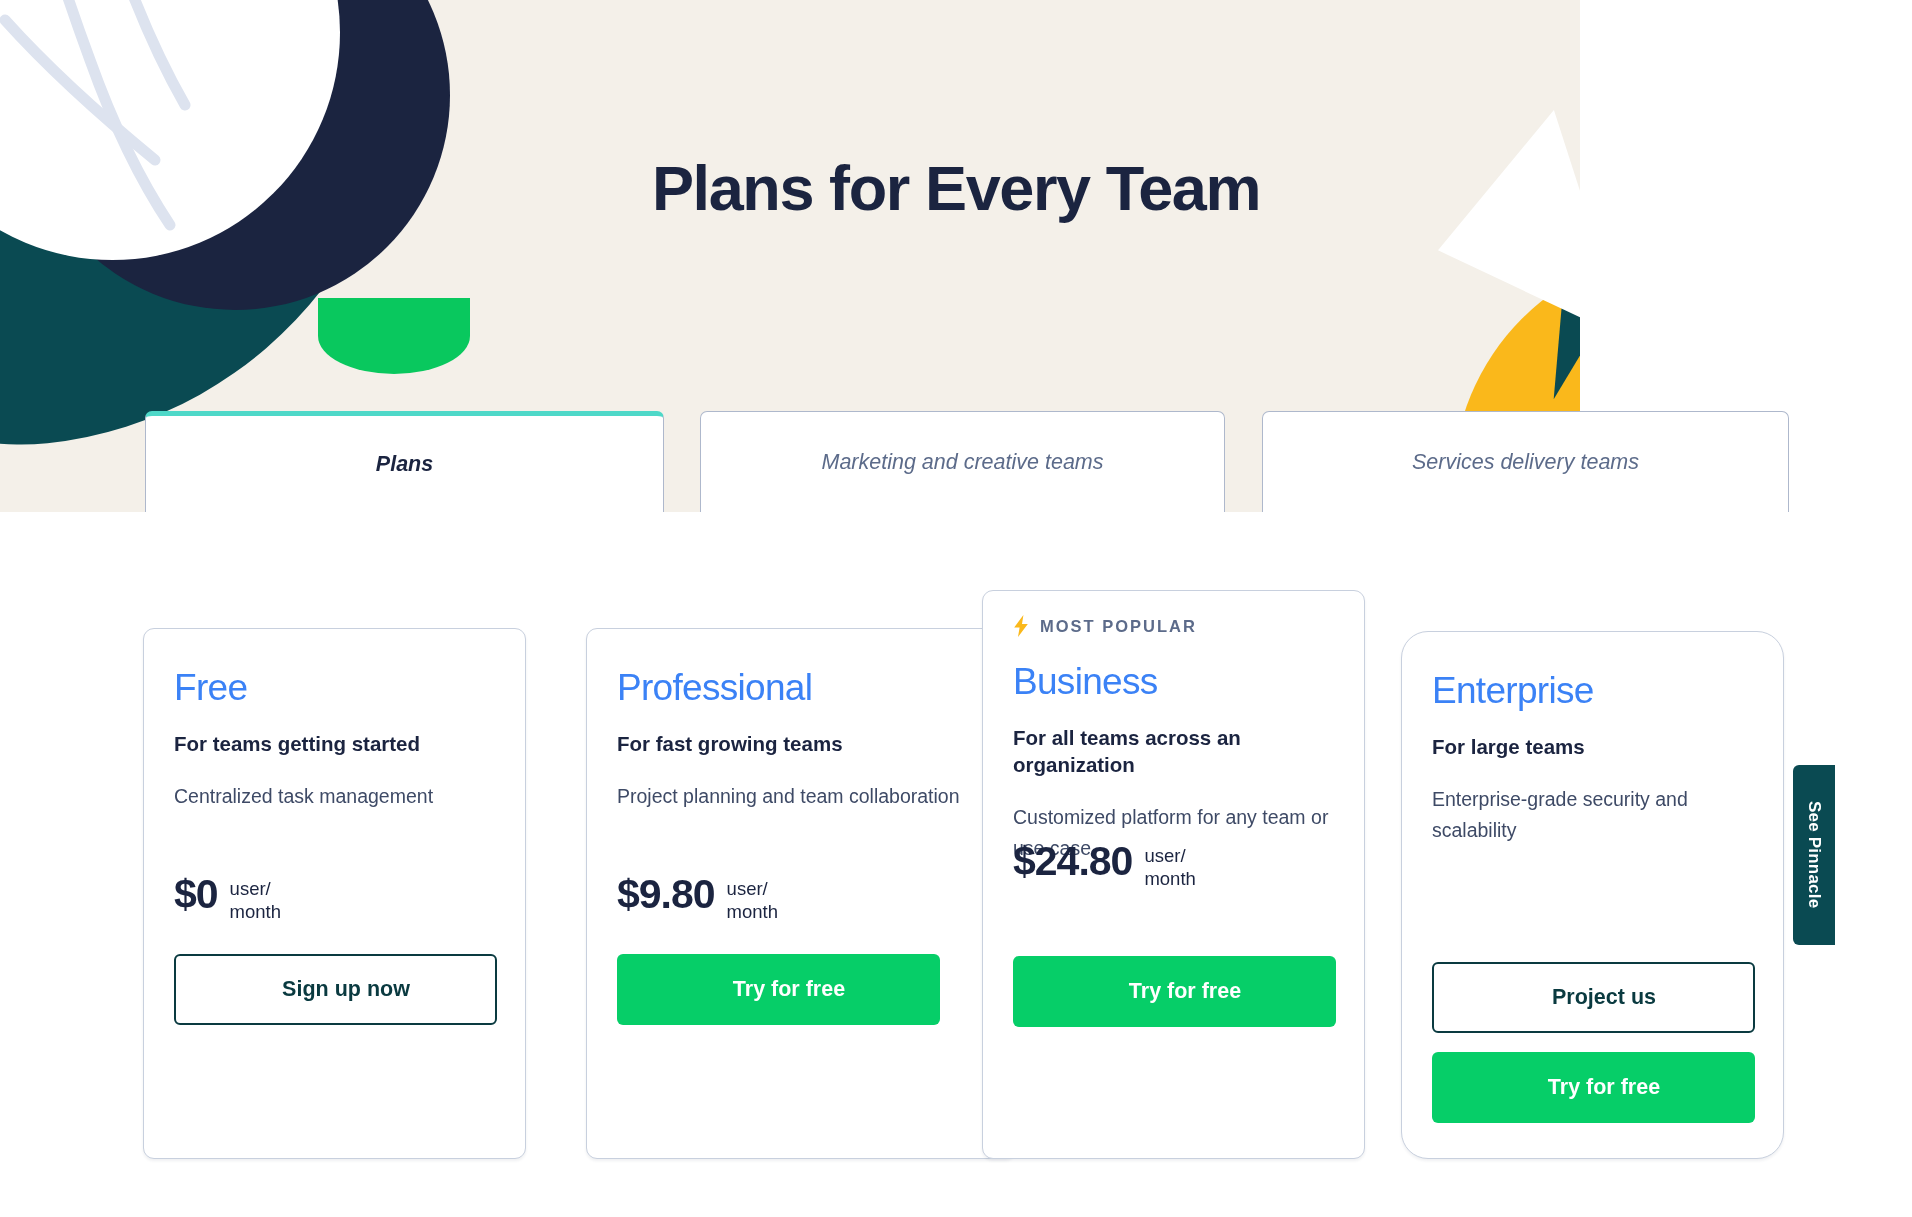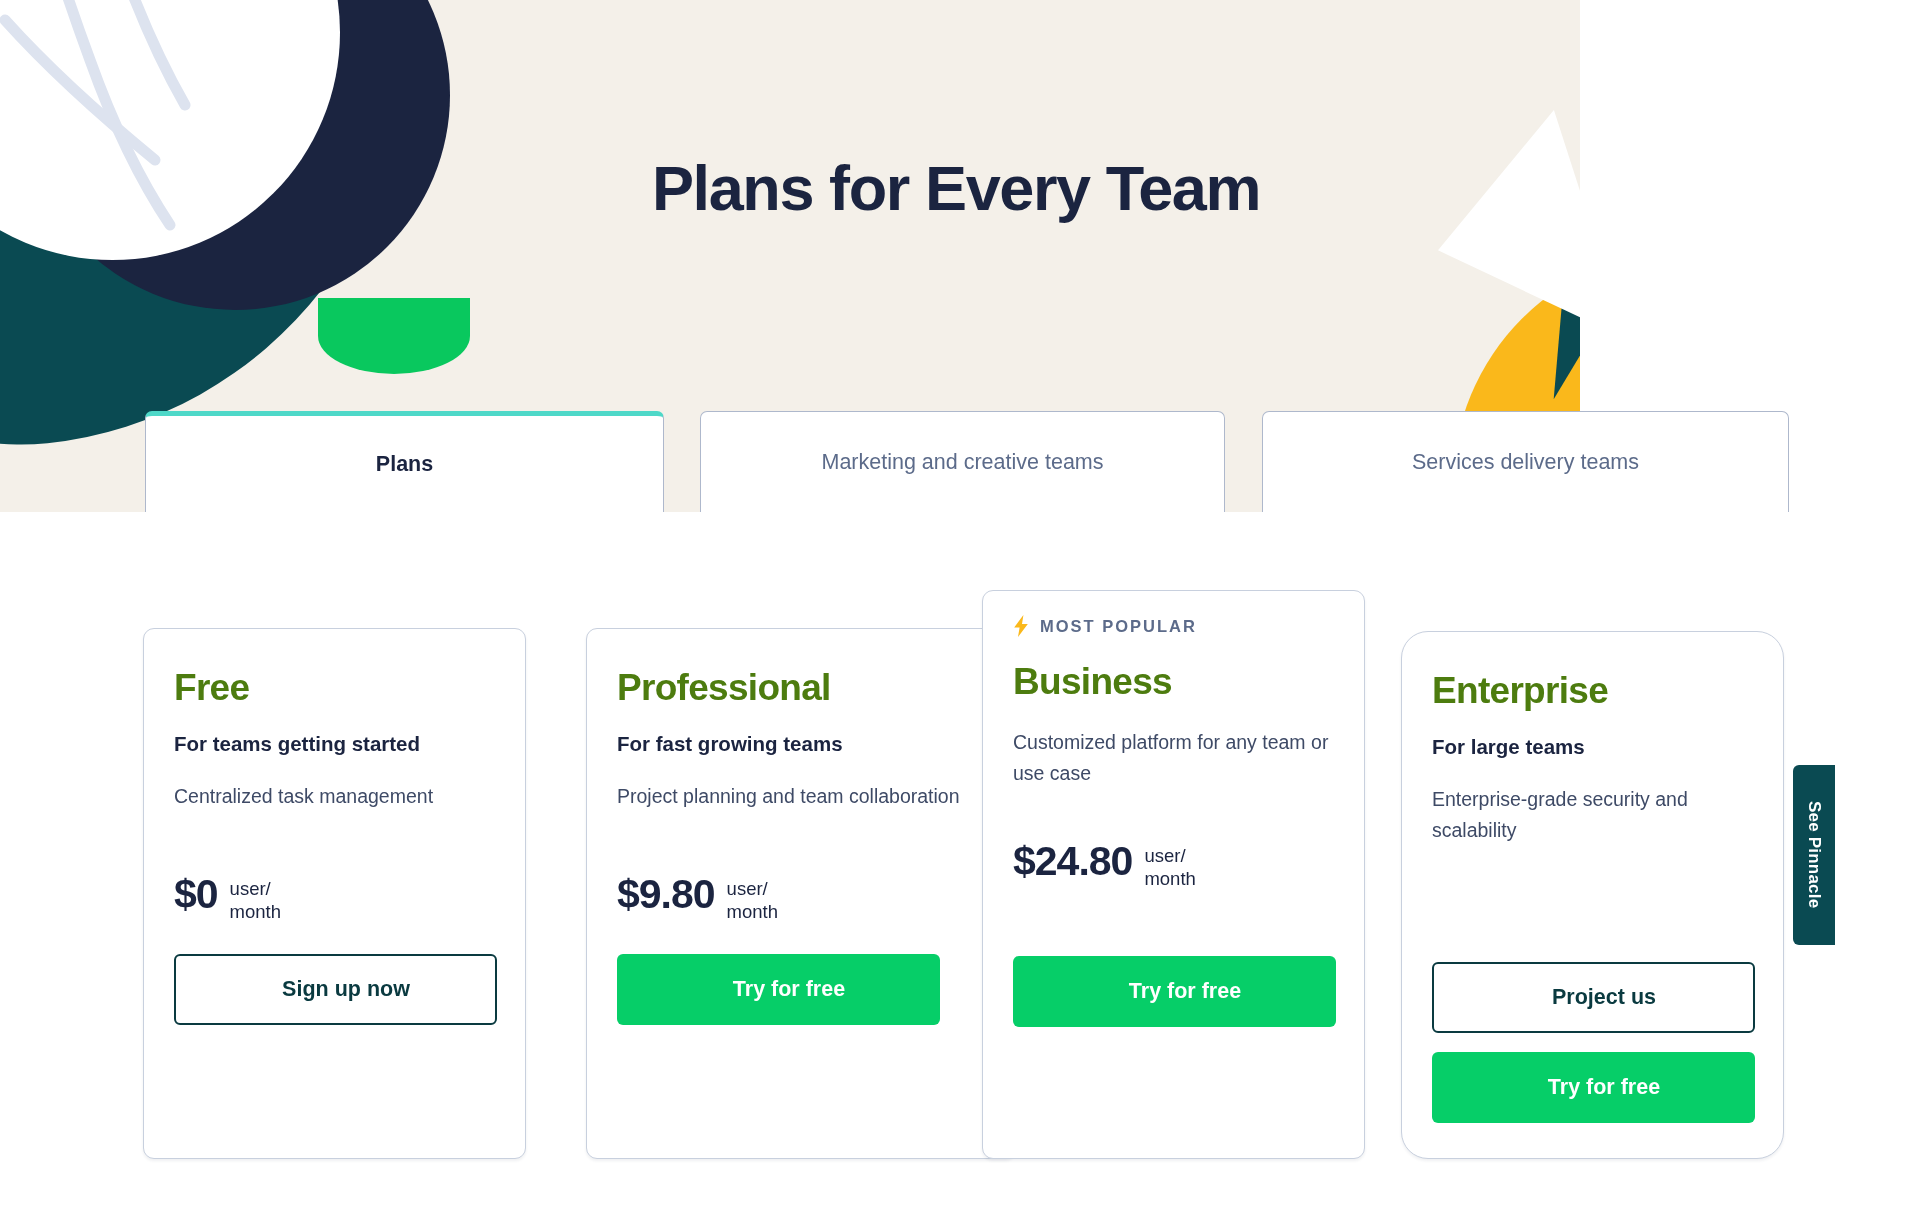--- a/index.html
+++ b/index.html
@@ -124,20 +124,21 @@
     background: #ffffff;
     border: 1px solid #AEB8CC;
     border-bottom: none;
     border-radius: 7px 7px 0 0;
     display: flex;
     align-items: center;
     justify-content: center;
     font-size: 21.5px;
     color: #5C6B8A;
     cursor: pointer;
+    font-style: italic;
   }
   .tab.active {
     border: 1px solid #AEB8CC;
     border-top: 5px solid #4ED8C8;
     border-bottom: none;
     color: #1B2440;
     font-weight: bold;
   }
   .tab-plans      { left: 145px;  width: 519px; }
   .tab-marketing  { left: 700px;  width: 525px; text-align: right; }
@@ -178,23 +179,23 @@
   }
   .badge-label {
     font-size: 16.5px;
     font-weight: bold;
     letter-spacing: 2.0px;
     color: #5C6B8A;
   }
 
   .card-name {
     font-size: 37px;
-    font-weight: bold;
+    font-weight: normal;
     letter-spacing: -0.7px;
-    color: #4d7c0f;
+    color: #3b82f6;
   }
   .card-free .card-name,
   .card-pro .card-name,
   .card-enterprise .card-name { margin-top: 38px; }
   .card-business .card-name   { margin-top: 24px; }
 
   .card-tagline {
     margin-top: 21px;
     font-size: 20.5px;
     font-weight: bold;
@@ -359,20 +360,21 @@
   <div class="card card-business">
     <div class="badge">
       <span>
         <svg class="bolt-icon" viewBox="0 0 16 22" aria-hidden="true">
           <path d="M10.4 0 L1.2 12.4 L6.6 12.4 L5.0 22 L14.8 9.0 L9.0 9.0 Z" fill="#FAB81B"></path>
         </svg>
       </span>
       <span class="badge-label">MOST POPULAR</span>
     </div>
     <div class="card-name">Business</div>
+    <div class="card-tagline">For all teams across an organization</div>
     <div class="card-desc">Customized platform for any team or use case</div>
     <div class="price-row">
       <span class="price-amount">$24.80</span>
       <span class="price-unit">user/
 month</span>
     </div>
     <div class="btn btn-green">Try for free</div>
   </div>
 
   <div class="card card-enterprise">

